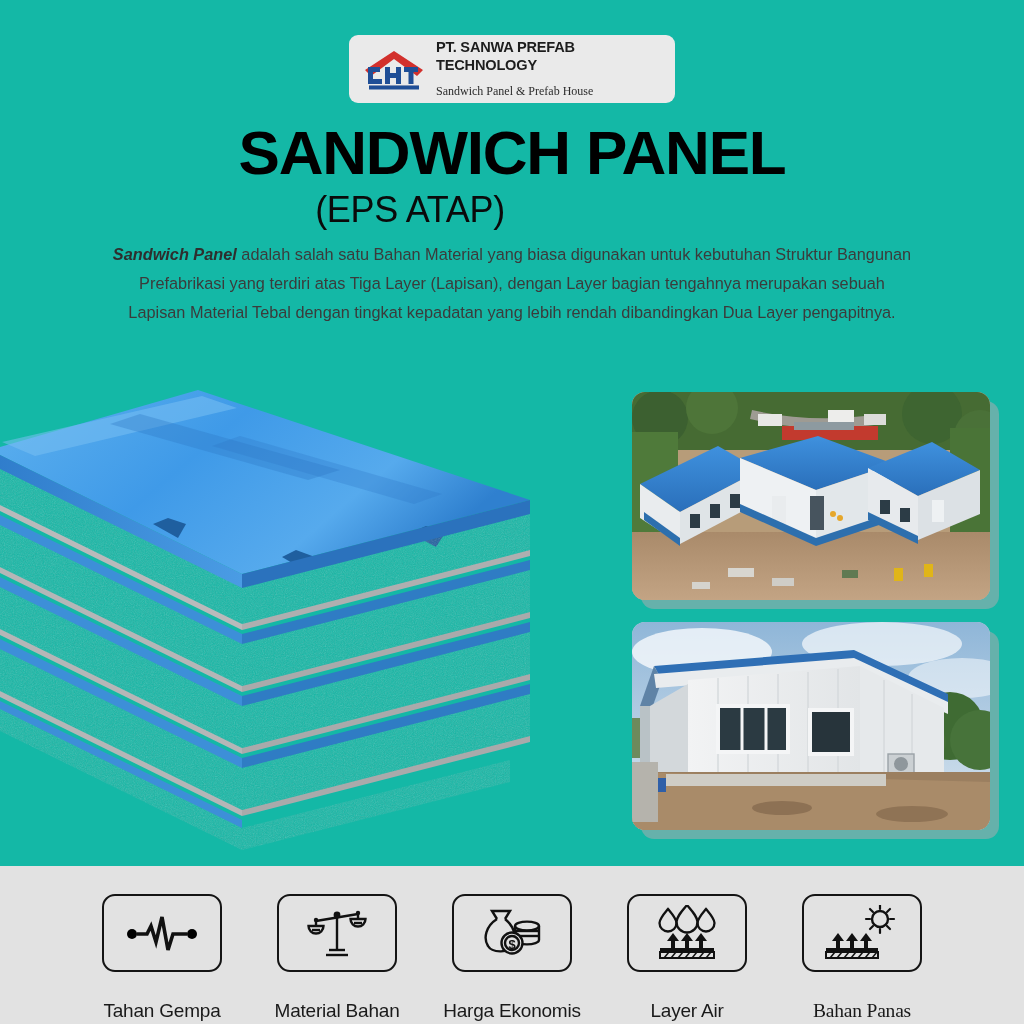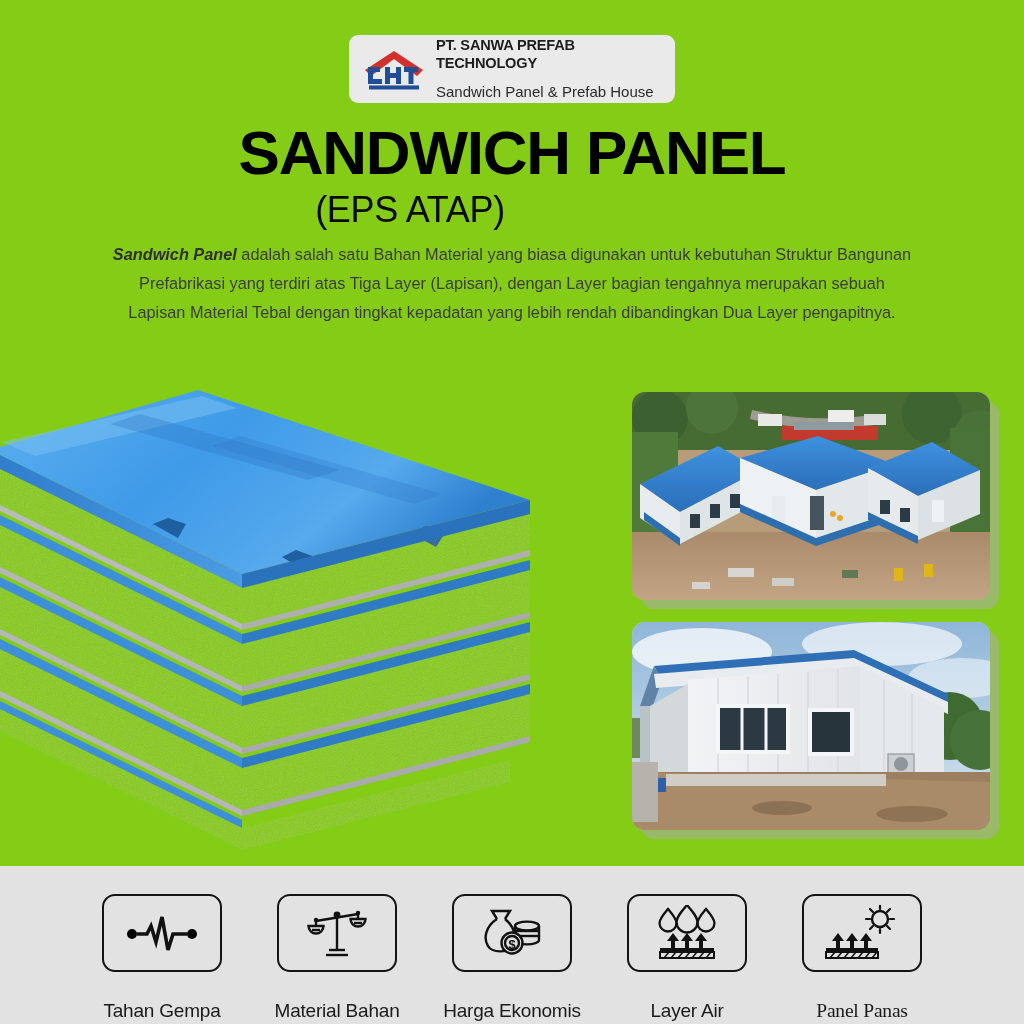--- a/index.html
+++ b/index.html
@@ -2,38 +2,38 @@
 <html><head>
 <meta charset="utf-8">
 <style>
   * { box-sizing: border-box; margin: 0; padding: 0; }
   html, body {
     width: 1024px; height: 1024px;
     background: #ffffff;
     font-family: "Liberation Sans", sans-serif;
     overflow: hidden;
   }
-  .page { position: relative; width: 1024px; height: 1024px; background: #84cc16; }
+  .page { position: relative; width: 1024px; height: 1024px; background: #14b8a6; }
 
   
   .logo-box {
     position: absolute; left: 349px; top: 35px;
     width: 326px; height: 68px;
     background: #eaeaea; border-radius: 9px;
     display: flex; align-items: center; padding: 0 14px;
   }
   .logo-mark { width: 62px; height: 46px; flex: 0 0 62px; }
   .logo-text { margin-left: 11px; display: flex; flex-direction: column; justify-content: center; }
   .logo-title {
     font-size: 15.5px; font-weight: bold; color: #1d1d1d;
     letter-spacing: -0.2px; line-height: 1.15;
     font-family: "Liberation Sans Narrow", "Liberation Sans", sans-serif;
     transform: scaleX(0.94); transform-origin: left center;
   }
-  .logo-sub { font-size: 15px; color: #2b2b2b; line-height: 1.3; margin-top: 10px; }
+  .logo-sub { font-size: 12px; color: #2b2b2b; line-height: 1.3; margin-top: 10px; font-family: Liberation Serif, serif; }
 
   
   .headline {
     position: absolute; left: 0; top: 122px; width: 1024px;
     text-align: center; font-size: 62px; font-weight: bold;
     letter-spacing: -1.2px; color: #000; line-height: 1;
   }
   .subhead {
     position: absolute; left: 0; top: 192px; width: 820px;
     text-align: center; font-size: 36px; color: #0a0a0a; line-height: 1;
@@ -455,19 +455,19 @@
                   <line x1="13" y1="53" x2="18" y2="47"></line>
                 <line x1="20" y1="53" x2="25" y2="47"></line>
                   <line x1="27" y1="53" x2="32" y2="47"></line>
                 <line x1="34" y1="53" x2="39" y2="47"></line>
                   <line x1="41" y1="53" x2="46" y2="47"></line>
                 <line x1="48" y1="53" x2="53" y2="47"></line>
               </g>
             </svg>
           </span>
         </div>
-        <div class="feature-label serif">Panel Panas</div>
+        <div class="feature-label serif">Bahan Panas</div>
       </div>
 
     </div>
   </div>
 
 </div>
 
 </body></html>

